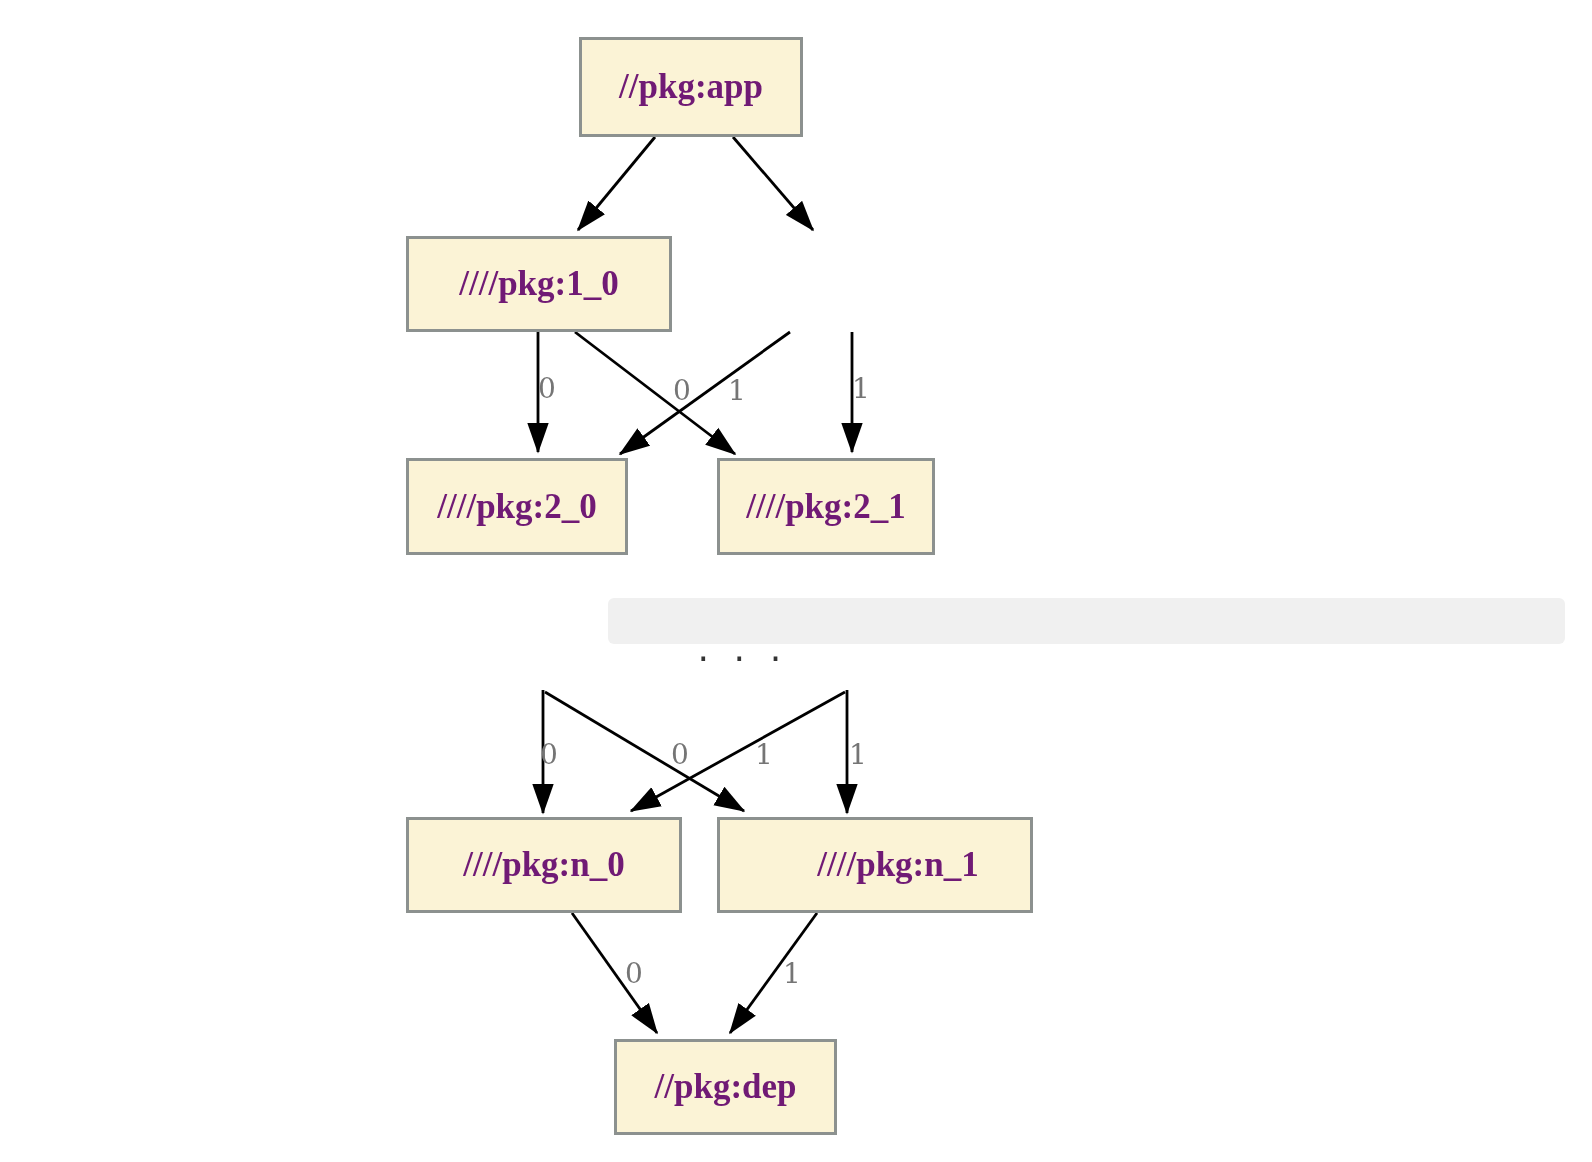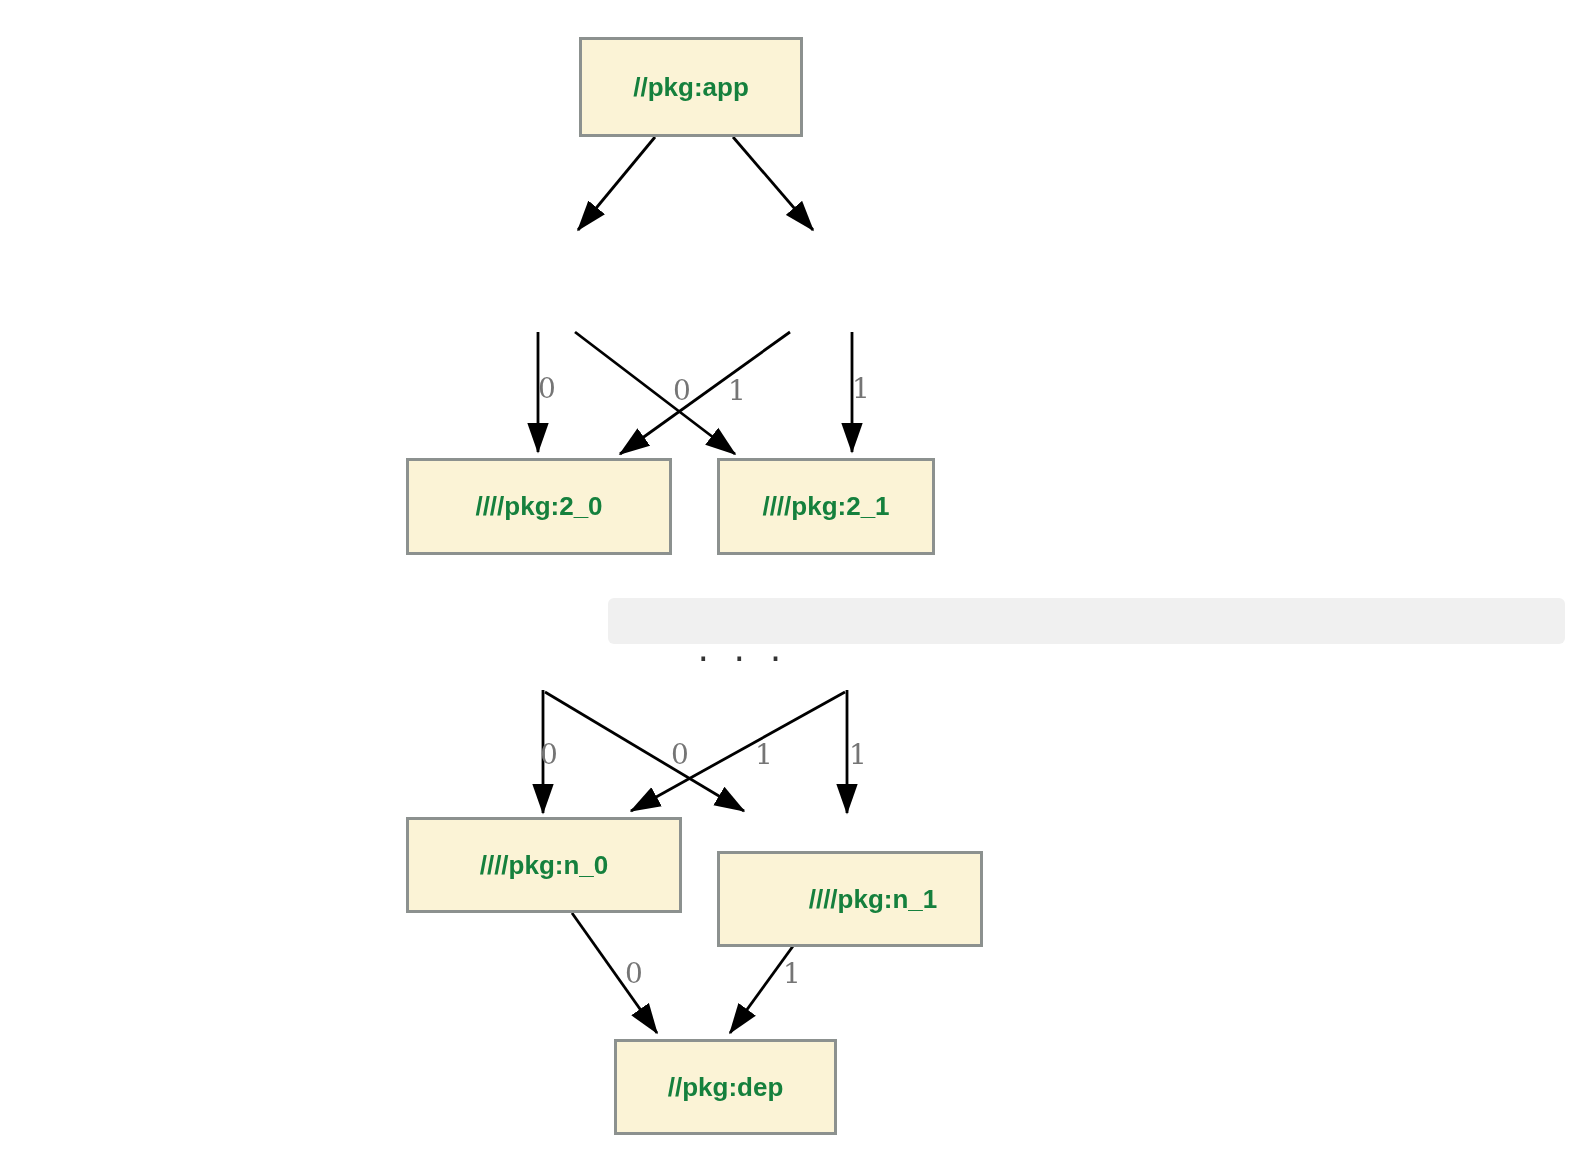--- a/index.html
+++ b/index.html
@@ -27,24 +27,24 @@
     stroke-width: 2.8;
   }
   .node {
     position: absolute;
     box-sizing: border-box;
     background: #FBF3D6;
     border: 3px solid #8C918F;
     display: flex;
     align-items: center;
     justify-content: center;
-    font-family: Liberation Sans, sans-serif;
-    font-size: 26px;
+    font-family: Liberation Serif, serif;
+    font-size: 35px;
     font-weight: 700;
-    color: #15803d;
+    color: #701a75;
     letter-spacing: 0px;
     white-space: nowrap;
   }
   .elabel {
     position: absolute;
     transform: translate(-50%, -50%);
     font-family: "DejaVu Serif", "Liberation Serif", serif;
     font-size: 28px;
     color: #757575;
     line-height: 1;
@@ -86,33 +86,34 @@
     <line x1="543" y1="690" x2="543" y2="813" marker-end="url(#arrow)"></line>
     <line x1="545" y1="692" x2="744" y2="811" marker-end="url(#arrow)"></line>
     <line x1="845" y1="692" x2="631" y2="811" marker-end="url(#arrow)"></line>
     <line x1="847" y1="690" x2="847" y2="813" marker-end="url(#arrow)"></line>
     <line x1="572" y1="913" x2="657" y2="1033" marker-end="url(#arrow)"></line>
     <line x1="817" y1="913" x2="730" y2="1033" marker-end="url(#arrow)"></line>
   </svg>
 
   <div class="node" style="left:579px; top:37px; width:224px; height:100px;">//pkg:app</div>
 
+  <div class="node" style="left:406px; top:236px; width:266px; height:96px;">////pkg:1_0</div>
 
 
-  <div class="node" style="left:406px; top:458px; width:266px; height:97px;">////pkg:2_0</div>
+  <div class="node" style="left:406px; top:458px; width:222px; height:97px;">////pkg:2_0</div>
 
   <div class="node" style="left:717px; top:458px; width:218px; height:97px;">////pkg:2_1</div>
 
   <div class="ellipsis-bar">
     <span>. . .</span>
   </div>
 
   <div class="node" style="left:406px; top:817px; width:276px; height:96px;">////pkg:n_0</div>
 
-  <div class="node" style="left:717px; top:851px; width:266px; height:96px;padding-left:46px;">////pkg:n_1</div>
+  <div class="node" style="left:717px; top:817px; width:316px; height:96px;padding-left:46px;">////pkg:n_1</div>
 
   <div class="node" style="left:614px; top:1039px; width:223px; height:96px;">//pkg:dep</div>
 
   <span class="elabel" style="left:547px; top:389px;">0</span>
   <span class="elabel" style="left:682px; top:391px;">0</span>
   <span class="elabel" style="left:737px; top:391px;">1</span>
   <span class="elabel" style="left:861px; top:389px;">1</span>
 
   <span class="elabel" style="left:549px; top:755px;">0</span>
   <span class="elabel" style="left:680px; top:755px;">0</span>

